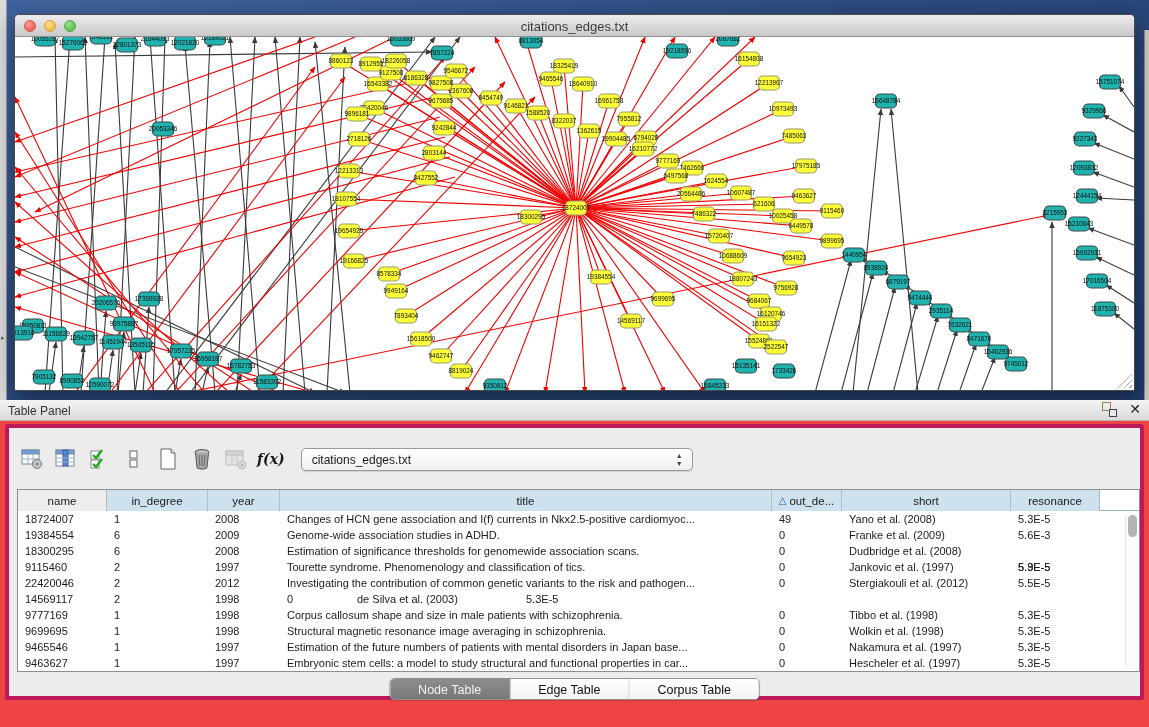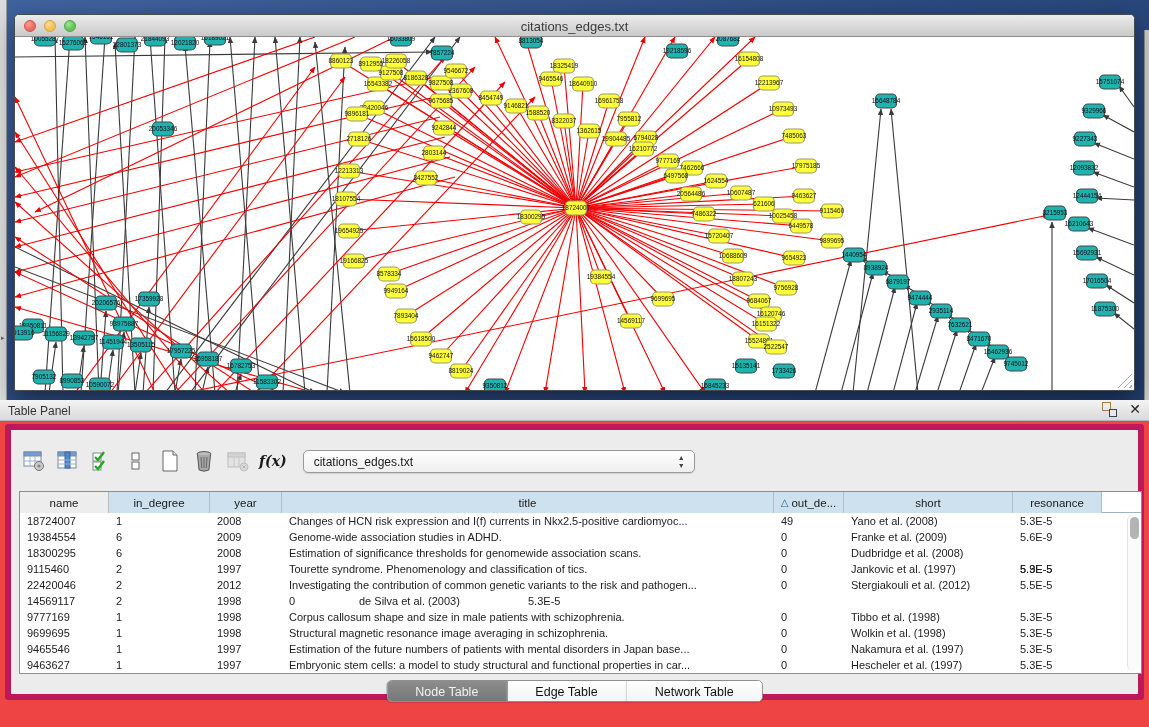--- a/index.html
+++ b/index.html
@@ -33,21 +33,21 @@
   .panel-header { position:absolute; left:0; top:0; width:1149px; height:21px;
     background:linear-gradient(#f4f4f4,#d9d9d9); border-bottom:1px solid #b5b5b5; }
   .panel-header .ph-title { position:absolute; left:8px; top:4px; font-size:12px; color:#333; }
   .ph-icons { position:absolute; right:8px; top:2px; display:flex; gap:12px; align-items:center; }
   .float-icon { position:relative; width:15px; height:15px; }
   .float-icon .sq-back  { position:absolute; left:0; top:0; width:9px; height:9px; border:1.5px solid #a08044; }
   .float-icon .sq-front { position:absolute; right:0; bottom:0; width:8px; height:8px; border:1.5px solid #3c4454; background:#e9e9e9; }
   .close-icon { font-size:14px; font-weight:bold; color:#222; line-height:15px; }
 
   .panel-body { position:absolute; left:5px; top:24px; width:1139px; height:276px;
-    background:#ececec; border:6px solid #be185d; border-radius:3px; }
+    background:#ececec; border:4px solid #be185d; border-radius:3px; }
 
   .toolbar { position:absolute; left:0; top:14px; height:34px; display:flex; align-items:center; padding-left:10px; }
   .tbtn { width:26px; height:26px; margin-right:8px; display:flex; align-items:center; justify-content:center; }
   .fx-label { font-family:"DejaVu Serif","Liberation Serif",serif; font-style:italic; font-weight:bold; font-size:14px; color:#1a1a1a; margin-right:10px; white-space:nowrap; }
   .net-select { position:relative; width:392px; height:23px; margin-left:6px; border:1px solid #9a9a9a; border-radius:5px;
     background:linear-gradient(#ffffff,#efefef); box-shadow:0 1px 1px rgba(0,0,0,.12); }
   .net-select .val { position:absolute; left:10px; top:4px; font-size:12px; color:#1a1a1a; }
   .net-select .spin { position:absolute; right:9px; top:3px; font-size:7px; line-height:8px; color:#444; text-align:center; }
 
   .table-block { position:absolute; left:8px; top:61px; width:1123px; height:183px; background:#fff; border:1px solid #8e8e8e; }
@@ -613,33 +613,33 @@
             <div class="th" style="width: 492px;">title</div>
             <div class="th" style="width: 70px;"><span class="sortg">△</span>out_de...</div>
             <div class="th" style="width: 169px;">short</div>
             <div class="th" style="width: 89px;">resonance</div>
           </div>
         <div>
             <div class="trow">
               <div class="td" style="width: 89px;">18724007</div>
               <div class="td" style="width: 101px;">1</div>
               <div class="td" style="width: 72px;">2008</div>
-              <div class="td" style="width: 492px;">Changes of HCN risk expression and I(f) currents in Nkx2.5-positive cardiomyoc...</div>
+              <div class="td" style="width: 492px;">Changes of HCN gene association and I(f) currents in Nkx2.5-positive cardiomyoc...</div>
               <div class="td" style="width: 70px;">49</div>
               <div class="td" style="width: 169px;">Yano et al. (2008)</div>
               <div class="td" style="width: 89px;">5.3E-5</div>
             </div>
             <div class="trow">
               <div class="td" style="width: 89px;">19384554</div>
               <div class="td" style="width: 101px;">6</div>
               <div class="td" style="width: 72px;">2009</div>
               <div class="td" style="width: 492px;">Genome-wide association studies in ADHD.</div>
               <div class="td" style="width: 70px;">0</div>
               <div class="td" style="width: 169px;">Franke et al. (2009)</div>
-              <div class="td" style="width: 89px;">5.6E-9</div>
+              <div class="td" style="width: 89px;">5.6E-3</div>
             </div>
             <div class="trow">
               <div class="td" style="width: 89px;">18300295</div>
               <div class="td" style="width: 101px;">6</div>
               <div class="td" style="width: 72px;">2008</div>
               <div class="td" style="width: 492px;">Estimation of significance thresholds for genomewide association scans.</div>
               <div class="td" style="width: 70px;">0</div>
               <div class="td" style="width: 169px;">Dudbridge et al. (2008)</div>
               <div class="td" style="width: 89px; margin-top: 16px;">5.9E-5</div>
             </div>
@@ -707,18 +707,18 @@
             </div>
           </div>
         <div class="vscroll">
           <div class="vthumb"></div>
         </div>
       </div>
 
       <div class="tabs">
         <div class="tab selected">Node Table</div>
         <div class="tab">Edge Table</div>
-        <div class="tab">Network Table</div>
+        <div class="tab">Corpus Table</div>
       </div>
 
     </div>
   </div>
 </div>
 
 </body></html>

